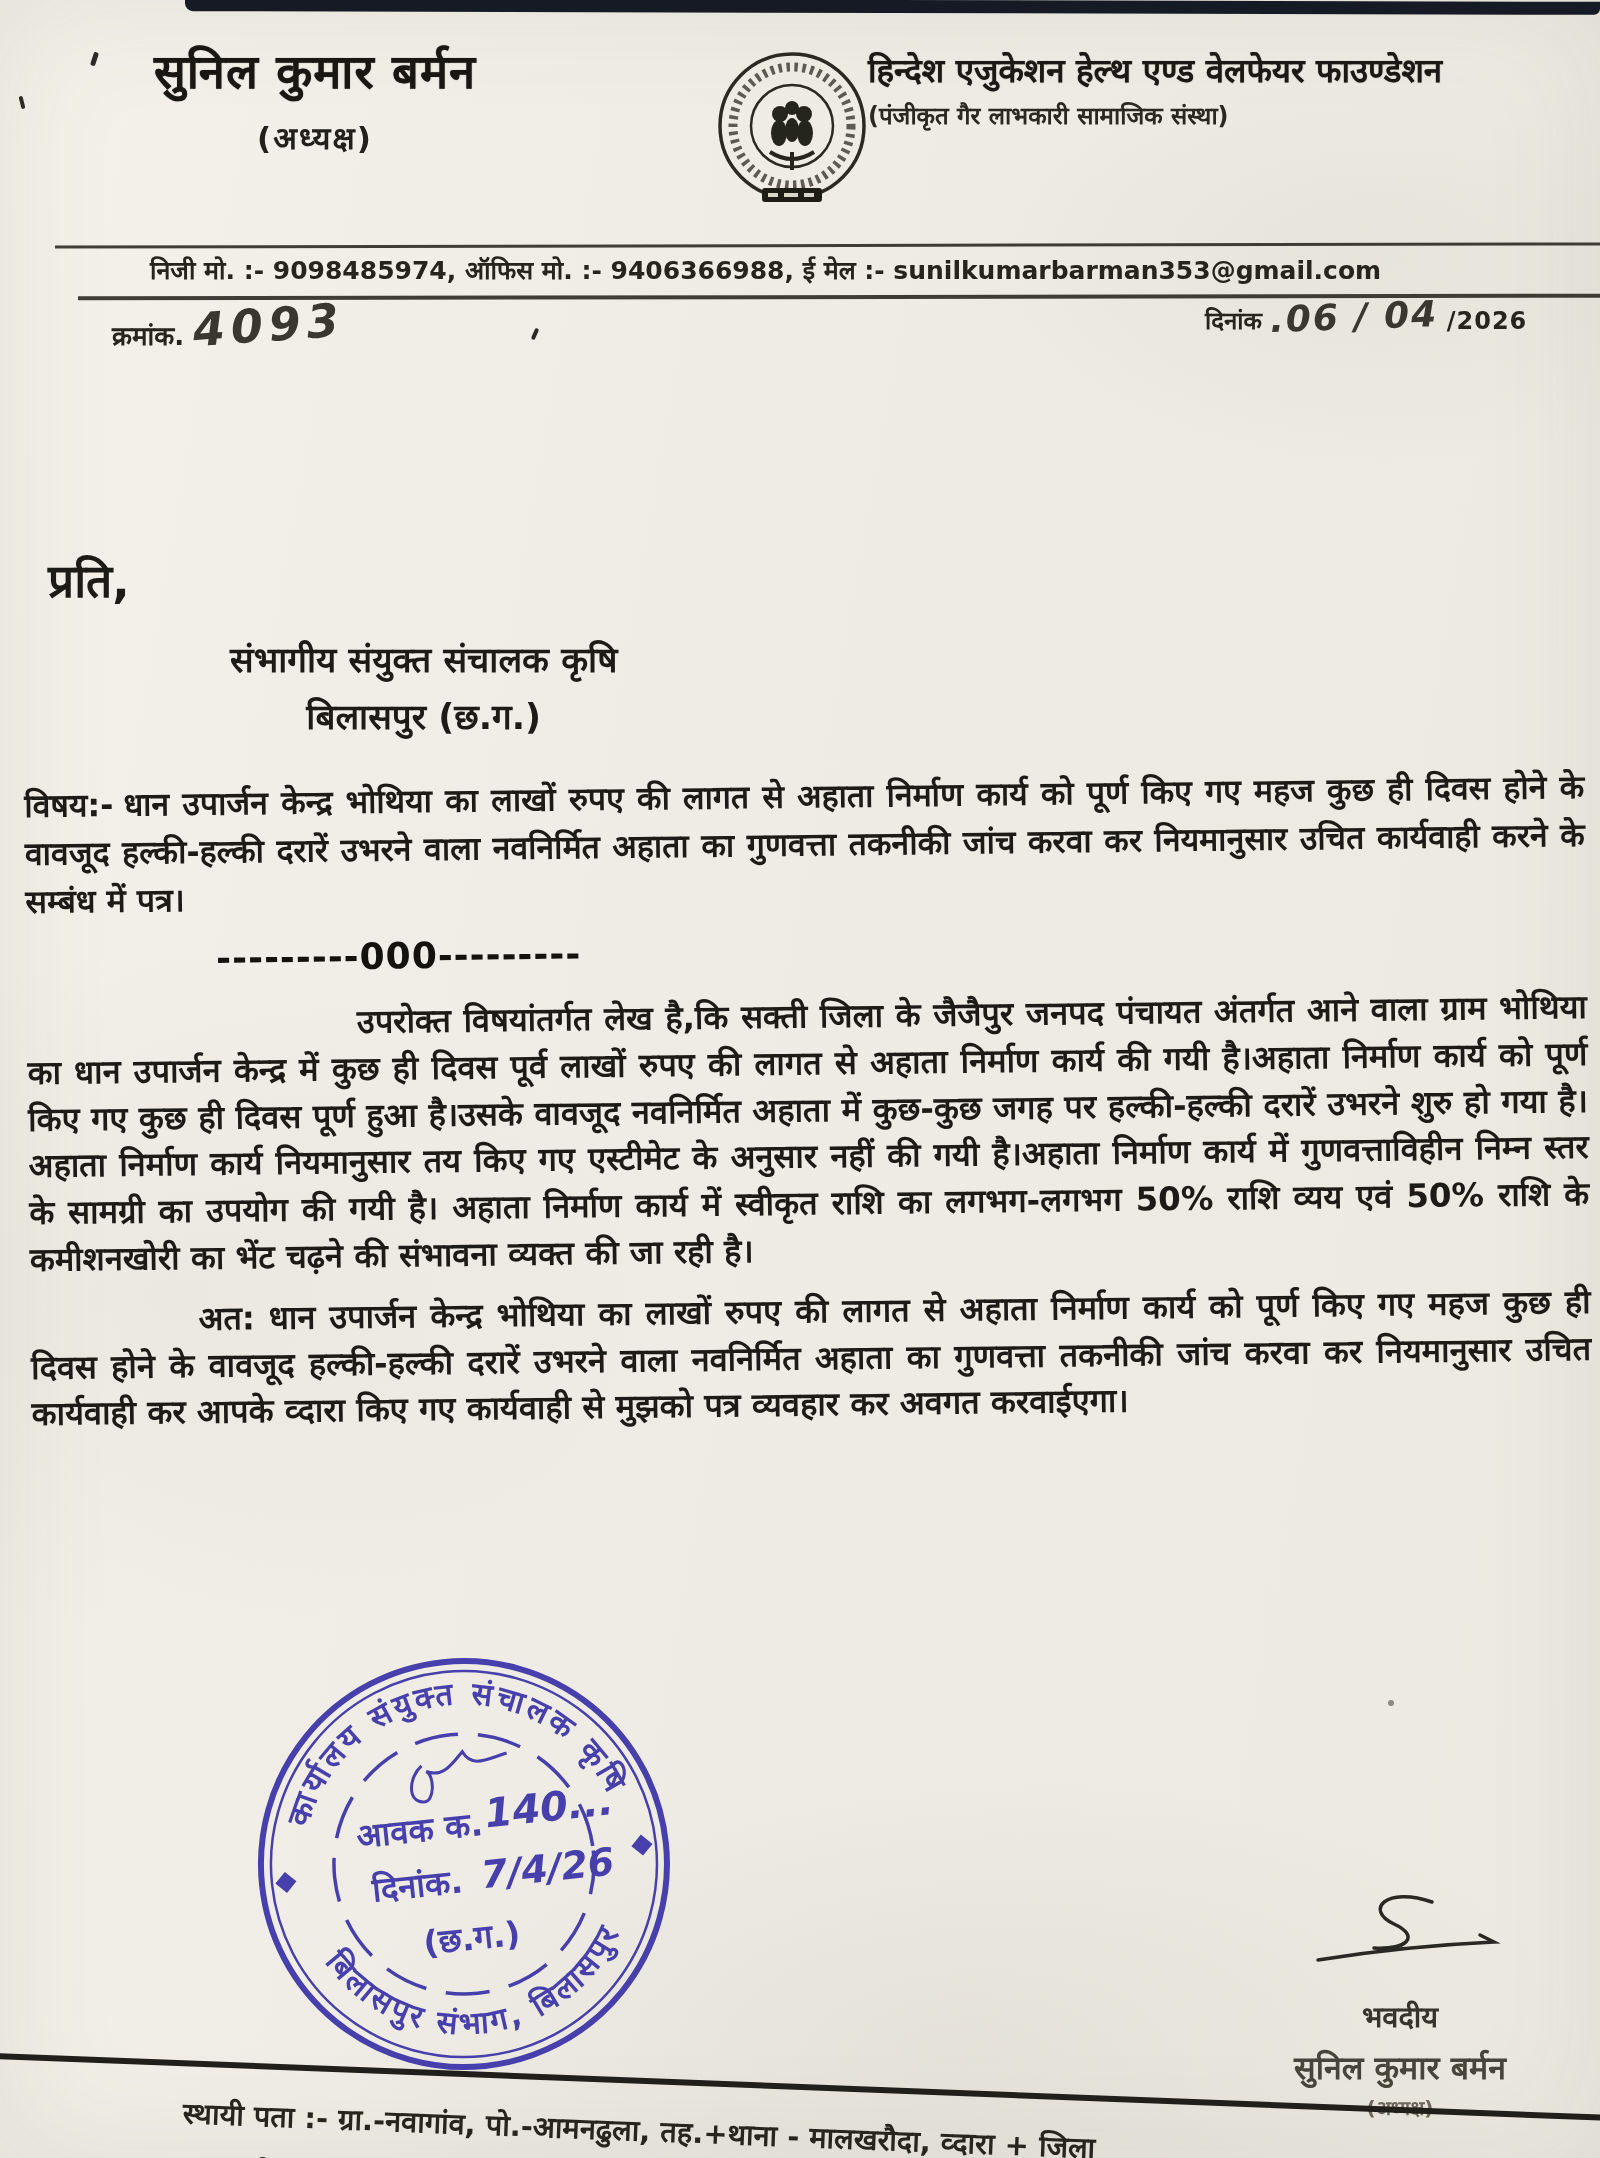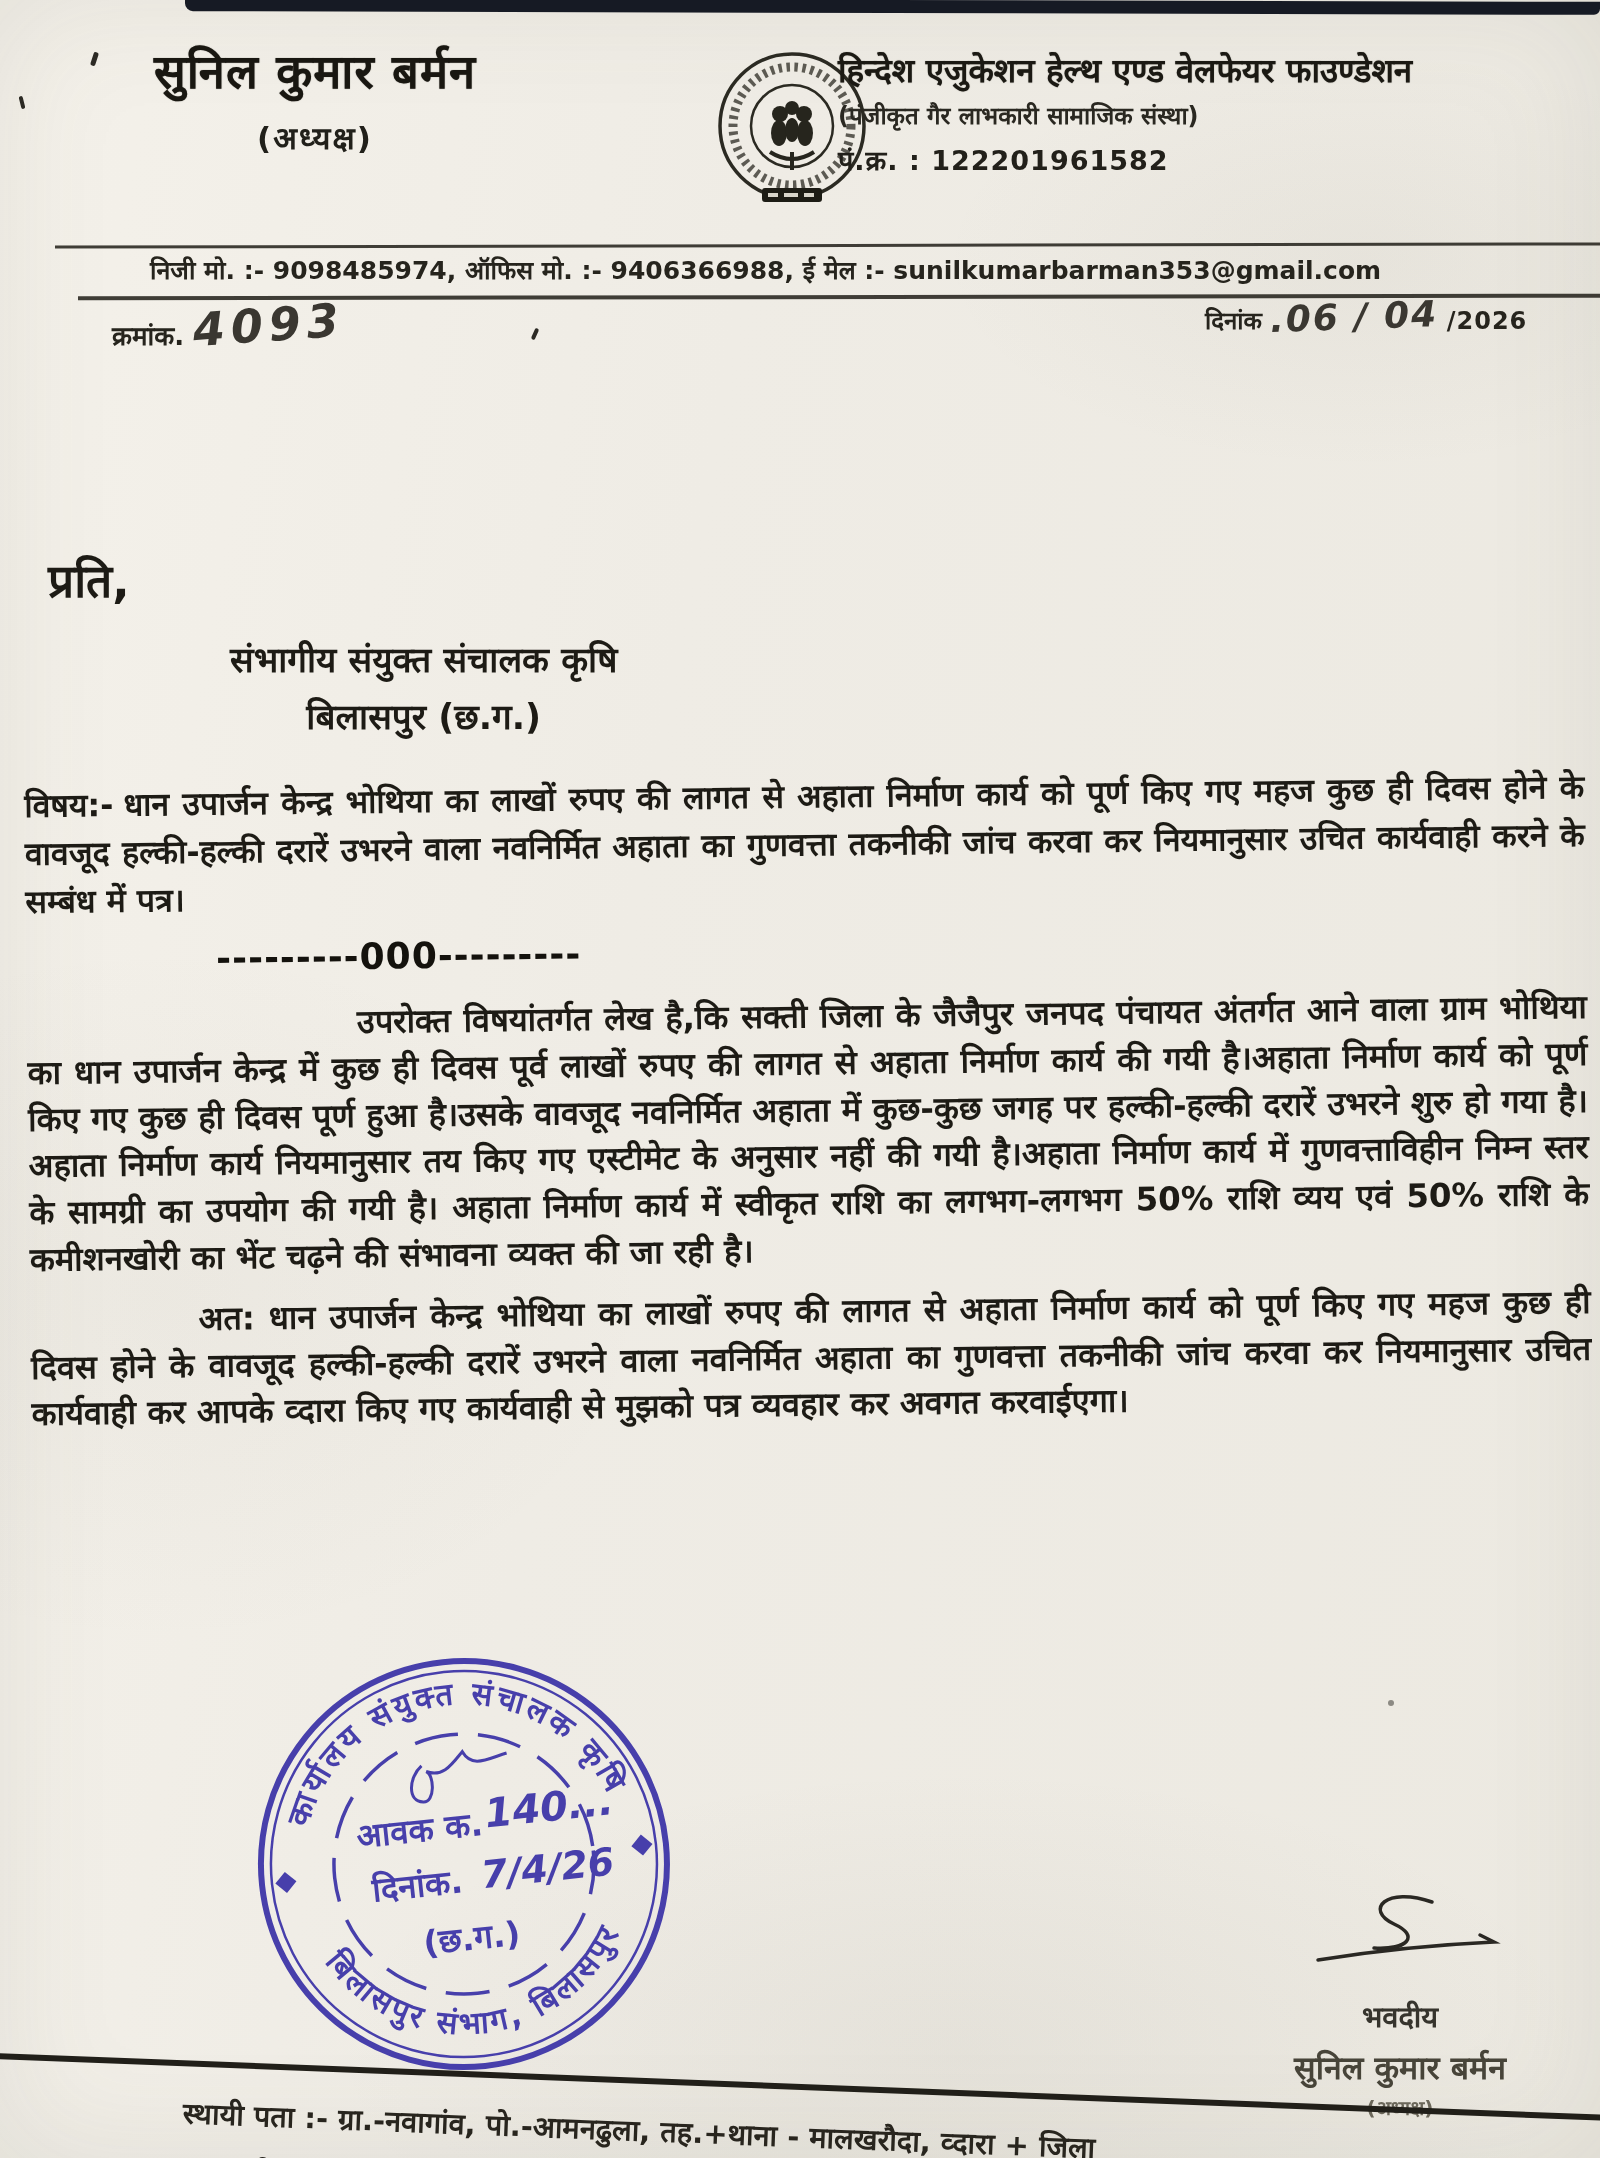--- a/index.html
+++ b/index.html
@@ -30,21 +30,21 @@
   .m4 { left:1388px; top:1700px; width:6px; height:6px; border-radius:50%; opacity:.5; }
 
   
   .sender { position:absolute; left:70px; top:38px; width:490px; text-align:center; }
   .sender-name { font-size:47px; font-weight:bold; color:#191711; letter-spacing:1px;
     text-shadow:0 0 1px rgba(25,23,17,.55); }
   .sender-title { font-size:31px; font-weight:bold; color:#21201a; margin-top:14px; letter-spacing:2px; }
 
   .logo { position:absolute; left:712px; top:48px; width:160px; height:162px; }
 
-  .org { position:absolute; left:838px; top:52px; width:700px; }
+  .org { position:absolute; left:868px; top:52px; width:700px; }
   .org-name { font-size:33px; font-weight:bold; color:#1b1913; line-height:1.15;
     text-shadow:0 0 1px rgba(27,25,19,.5); }
   .org-sub { font-size:24px; font-weight:bold; color:#2a2821; margin-top:8px; }
   .org-reg { font-size:27px; font-weight:bold; color:#22201a; margin-top:10px; letter-spacing:1px; }
 
   .rule { position:absolute; height:3px; background:#2b2922; opacity:.9; }
   .rule1 { left:55px; top:244px; width:1545px; transform:rotate(-.12deg); }
   .rule2 { left:78px; top:295px; width:1522px; height:4px; transform:rotate(-.1deg); }
   .contact { position:absolute; left:150px; top:252px; width:1320px; text-align:left;
     font-size:25px; font-weight:bold; color:#26241d; }
@@ -123,21 +123,20 @@
     <path d="M80,104 L80,122" stroke="#26251d" stroke-width="4"></path>
     <rect x="50" y="140" width="60" height="14" rx="3" fill="#1d1c15"></rect>
     <rect x="56" y="145" width="10" height="4" fill="#d8d5ca"></rect>
     <rect x="72" y="145" width="14" height="4" fill="#d8d5ca"></rect>
     <rect x="92" y="145" width="10" height="4" fill="#d8d5ca"></rect>
   </svg>
 
   <div class="org">
     <div class="org-name">हिन्देश एजुकेशन हेल्थ एण्ड वेलफेयर फाउण्डेशन</div>
     <div class="org-sub">(पंजीकृत गैर लाभकारी सामाजिक संस्था)</div>
-    <div class="org-reg">पं.क्र. : 122201961582</div>
   </div>
 
   <div class="rule rule1"></div>
   <div class="contact">निजी मो. :- 9098485974, ऑफिस मो. :- 9406366988, ई मेल :- sunilkumarbarman353@gmail.com</div>
   <div class="rule rule2"></div>
 
   <div class="serial">
     <span>क्रमांक.</span>
     <span class="hand">4093</span>
   </div>

